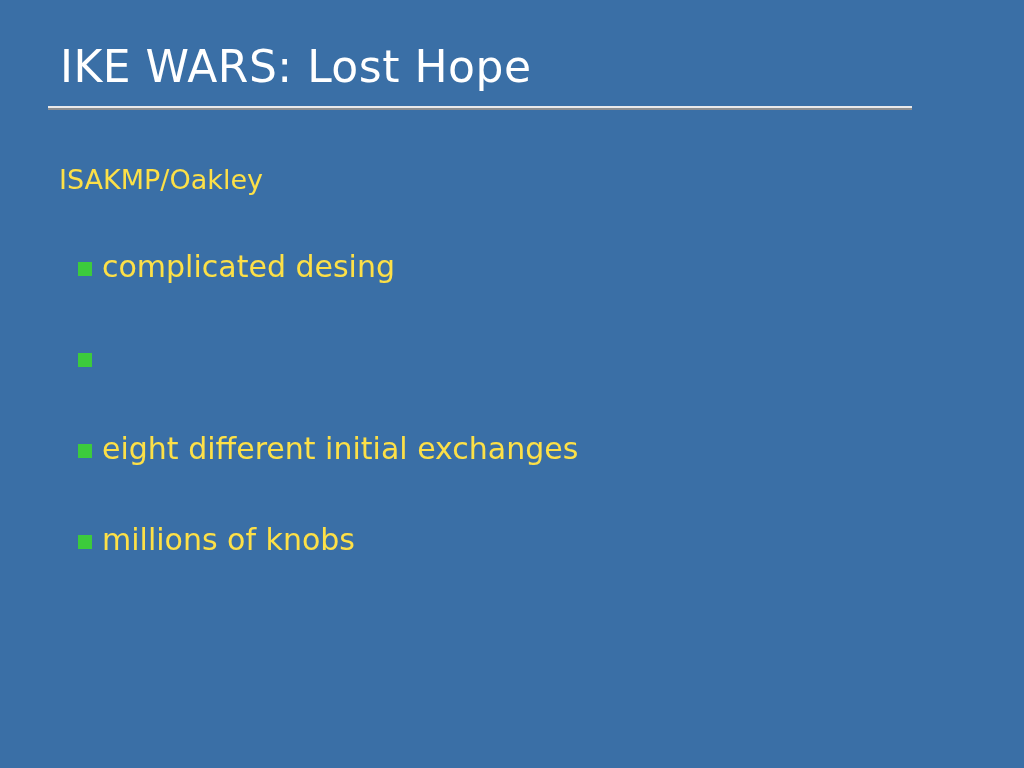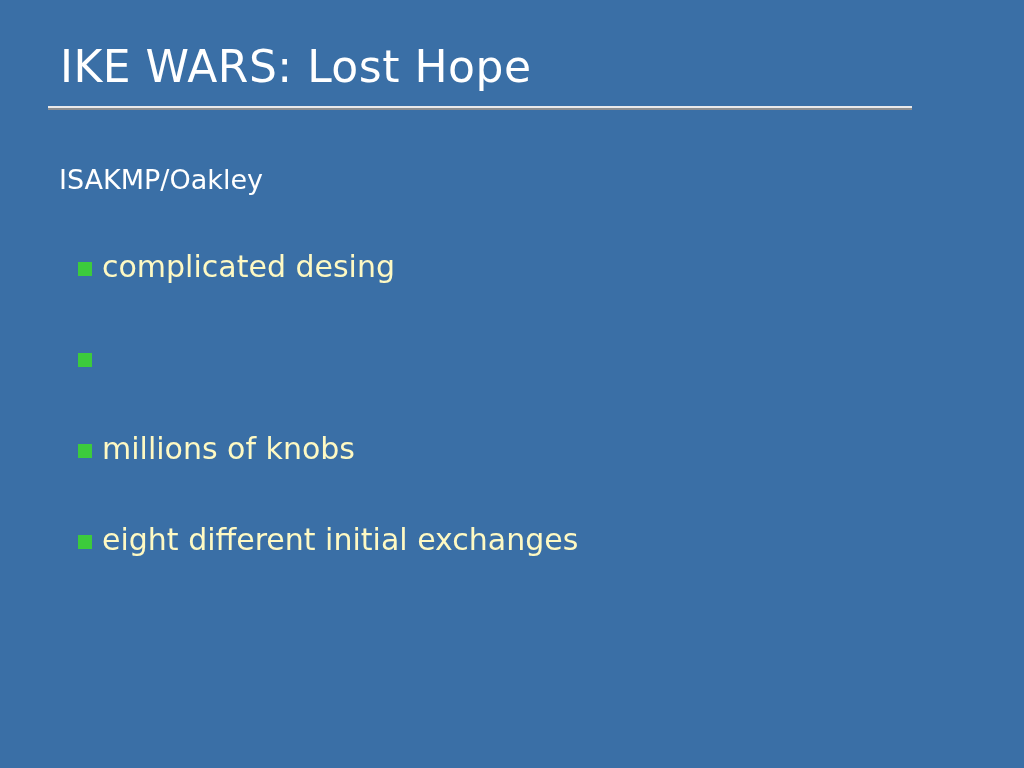--- a/index.html
+++ b/index.html
@@ -55,21 +55,21 @@
     left: 0;
     top: 0;
     width: 1024px;
     height: 768px;
   }
 
   .subhead {
     position: absolute;
     left: 59px;
     top: 163px;
-    color: #ffffff;
+    color: #fde047;
     font-family: "DejaVu Sans", "Liberation Sans", sans-serif;
     font-size: 27px;
     line-height: 34px;
     white-space: nowrap;
   }
 
   .bullet-list {
     position: absolute;
     left: 0;
     top: 248px;
@@ -94,21 +94,21 @@
     width: 14px;
     height: 14px;
     background: #3ccb3c;
     display: block;
   }
 
   .bullet-text {
     position: absolute;
     left: 102px;
     top: 0;
-    color: #fef9c3;
+    color: #fde047;
     font-family: "DejaVu Sans", "Liberation Sans", sans-serif;
     font-size: 30px;
     line-height: 38px;
     white-space: nowrap;
   }
 </style>
 </head>
 <body style="background: rgb(58, 111, 166);">
 
 <div class="slide" style="background: rgb(58, 111, 166);">
@@ -127,24 +127,24 @@
         <span class="bullet-marker" style="background: rgb(60, 203, 60);"></span>
         <span class="bullet-text">complicated desing</span>
       </li>
 
       <li class="bullet-item">
         <span class="bullet-marker" style="background: rgb(60, 203, 60);"></span>
       </li>
 
       <li class="bullet-item">
         <span class="bullet-marker" style="background: rgb(60, 203, 60);"></span>
-        <span class="bullet-text">millions of knobs</span>
+        <span class="bullet-text">eight different initial exchanges</span>
       </li>
 
       <li class="bullet-item">
         <span class="bullet-marker" style="background: rgb(60, 203, 60);"></span>
-        <span class="bullet-text">eight different initial exchanges</span>
+        <span class="bullet-text">millions of knobs</span>
       </li>
 
 
     </ul>
   </div>
 </div>
 
 </body></html>

